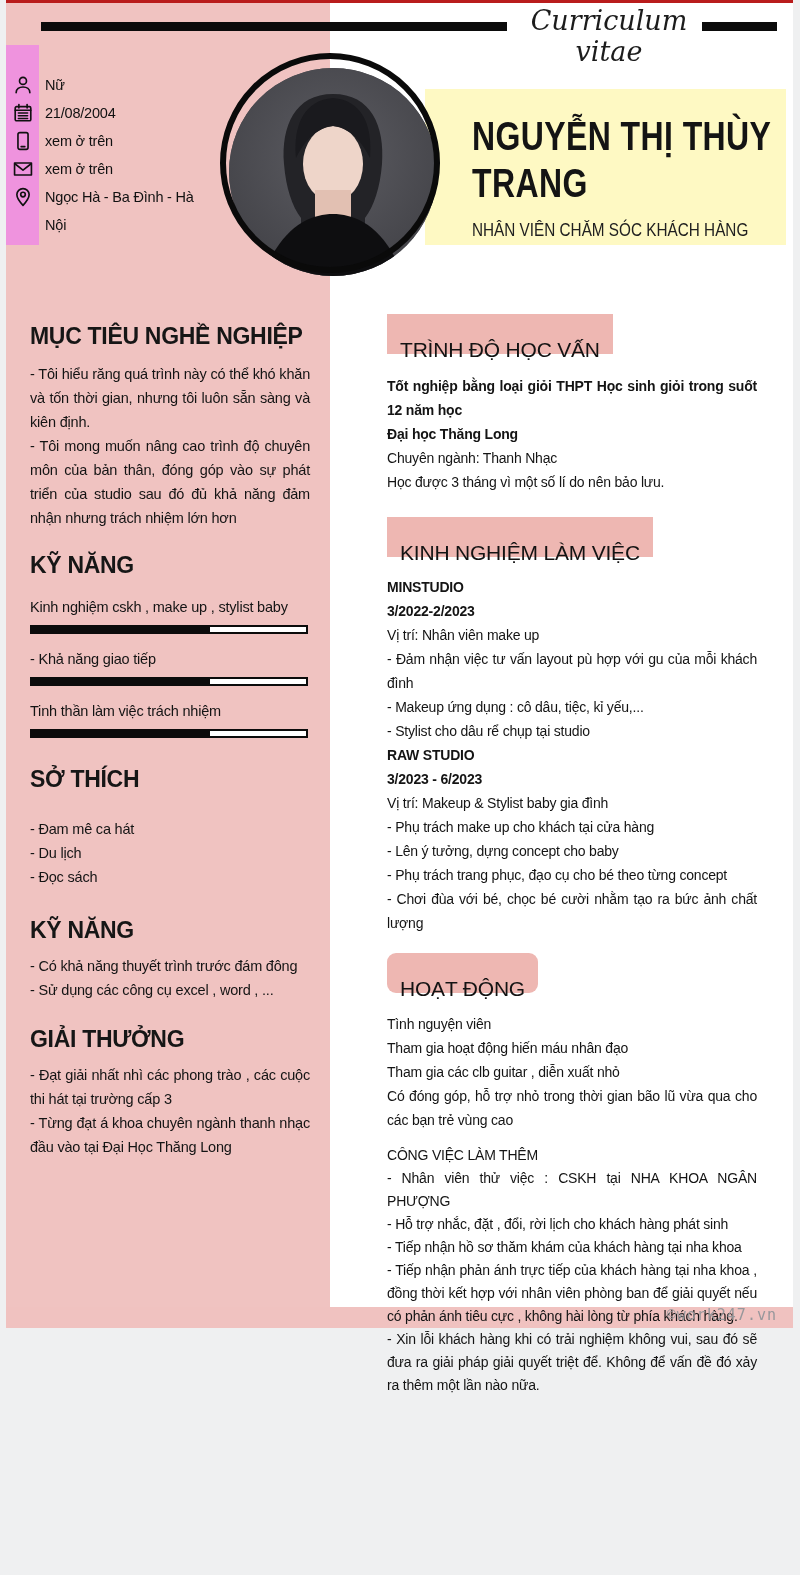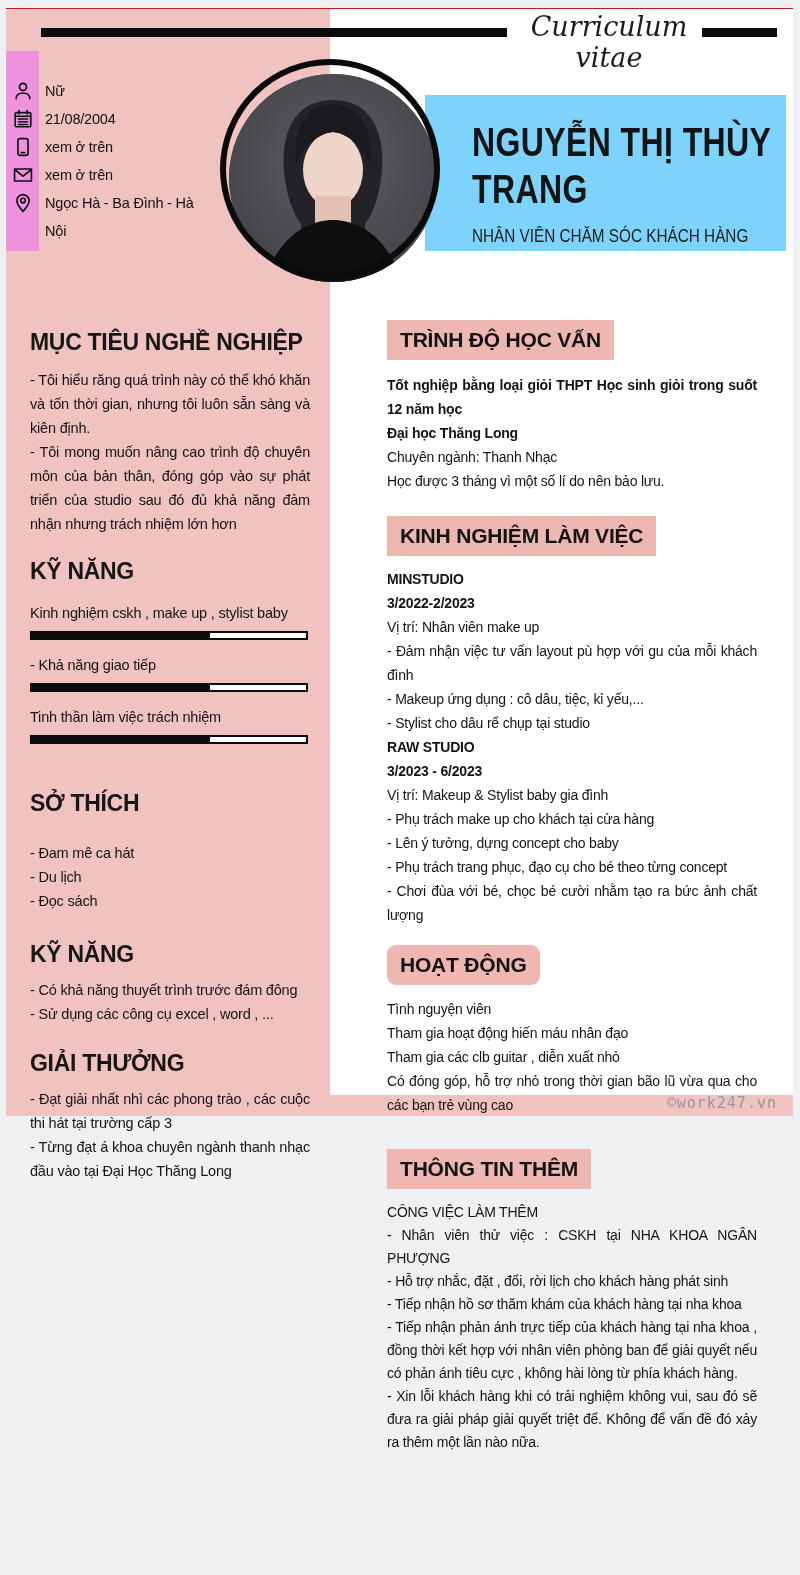--- a/index.html
+++ b/index.html
@@ -1,40 +1,40 @@
 <!DOCTYPE html>
 <html><head>
 <meta charset="utf-8">
 <style>
   * { margin:0; padding:0; box-sizing:border-box; }
   body { font-family:"Liberation Sans","DejaVu Sans",sans-serif; }
   .stage { position:relative; width:800px; height:1575px; background:#eff0f1; overflow:hidden; }
-  .page { position:absolute; left:6px; top:8px; width:787px; height:1108px; background:#ffffff;
-          border-top:1px solid #b91c1c; }
+  .page { position:absolute; left:6px; top:0; width:787px; height:1328px; background:#ffffff;
+          border-top:3px solid #b91c1c; }
   .left-panel { position:absolute; left:0; top:0; width:324px; height:100%; background:#f0c3c1; }
   .bottom-strip { position:absolute; left:0; bottom:0; width:100%; height:21px; background:#f0c2c0; }
 
   
   .bar { position:absolute; height:9px; background:#0b0b0b; }
   .bar-left  { left:35px; top:19px; width:466px; }
   .bar-right { left:696px; top:19px; width:75px; }
   .script-title { position:absolute; left:500px; top:2px; width:206px; text-align:center;
                   font-family:"DejaVu Serif","Liberation Serif",serif; font-style:italic;
                   font-size:27px; color:#1c1c1c; }
 
   
   .contact-strip { position:absolute; left:0; top:42px; width:33px; height:200px; background:#ef93de; }
   .contact { position:absolute; left:0; top:68px; width:230px; }
   .contact-row { display:flex; align-items:flex-start; min-height:28px; }
   .cicon { width:33px; height:28px; display:flex; align-items:center; justify-content:center; flex:0 0 33px; }
   .cicon svg { display:block; }
   .clabel { margin-left:6px; font-size:14.5px; line-height:28px; color:#111; letter-spacing:-0.2px; width:168px; }
 
   
-  .banner { position:absolute; left:419px; top:86px; width:361px; height:156px; background:#7dd3fc; z-index:2; }
+  .banner { position:absolute; left:419px; top:86px; width:361px; height:156px; background:#fef9c3; z-index:2; }
   .banner-inner { position:absolute; left:47px; top:24px; }
   .name { font-size:40px; line-height:47px; font-weight:700; color:#141414; white-space:nowrap;
           transform:scaleX(0.8); transform-origin:left center; letter-spacing:0.5px; }
   .job-title { margin-top:13px; font-size:18px; font-weight:400; color:#202020; white-space:nowrap;
                transform:scaleX(0.85); transform-origin:left center; }
   .photo { position:absolute; left:223px; top:65px; width:208px; height:208px; border-radius:50%;
            overflow:hidden; z-index:3; background:#4b4b50; }
   .ring { position:absolute; left:214px; top:50px; width:220px; height:220px; border-radius:50%;
           border:6px solid #0a0a0a; z-index:4; }
 
@@ -43,30 +43,30 @@
   .left-col h2 { font-size:23px; font-weight:700; letter-spacing:-0.3px; color:#161616; }
   .left-col .body { font-size:14.5px; line-height:24px; letter-spacing:-0.2px; }
   .just { text-align:justify; }
   .obj { margin-top:12px; }
   .h-skills { margin-top:22px; }
   .skills { margin-top:18px; }
   .skill { margin-bottom:15px; }
   .skill-label { font-size:14.5px; line-height:20px; letter-spacing:-0.2px; }
   .skill-bar { margin-top:8px; width:278px; height:9px; border:2px solid #0b0b0b; background:#ffffff; }
   .skill-fill { height:100%; background:#0b0b0b; }
-  .h-hob { margin-top:46px; }
+  .h-hob { margin-top:28px; }
   .hobbies { margin-top:24px; }
   .h-sk2 { margin-top:28px; }
   .sk2 { margin-top:10px; }
   .h-aw { margin-top:24px; }
   .awards { margin-top:10px; }
 
   .right-col { position:absolute; left:381px; top:311px; width:370px; color:#141414; }
-  .hbox { display:inline-block; background:#eeb7b2; height:40px; line-height:40px; padding:0 13px;
-          font-size:21px; font-weight:700; letter-spacing:-0.2px; color:#131313; }
+  .hbox { display:inline-block; background:#eeb7b2; height:40px; line-height:40px; padding:16px 13px;
+          font-size:21px; font-weight:400; letter-spacing:-0.2px; color:#131313; }
   .right-col .body { font-size:14px; line-height:24px; letter-spacing:-0.2px; }
   .b { font-weight:700; }
   .edu { margin-top:13px; }
   .hbox-exp { margin-top:23px; }
   .exp { margin-top:11px; }
   .hbox-act { margin-top:18px;border-radius:9px; }
   .act { margin-top:12px; }
   .hbox-add { margin-top:32px; }
   .add { margin-top:12px; }
   .add p { line-height:23px; }
@@ -243,21 +243,20 @@
       </div>
 
       <div class="hbox hbox-act">HOẠT ĐỘNG</div>
       <div class="body act just">
         <p>Tình nguyện viên</p>
         <p>Tham gia hoạt động hiến máu nhân đạo</p>
         <p>Tham gia các clb guitar , diễn xuất nhỏ</p>
         <p>Có đóng góp, hỗ trợ nhỏ trong thời gian bão lũ vừa qua cho các bạn trẻ vùng cao</p>
       </div>
 
-      <div class="hbox hbox-add">THÔNG TIN THÊM</div>
       <div class="body add just">
         <p>CÔNG VIỆC LÀM THÊM</p>
         <p>- Nhân viên thử việc : CSKH tại NHA KHOA NGÂN PHƯỢNG</p>
         <p>- Hỗ trợ nhắc, đặt , đổi, rời lịch cho khách hàng phát sinh</p>
         <p>- Tiếp nhận hồ sơ thăm khám của khách hàng tại nha khoa</p>
         <p>- Tiếp nhận phản ánh trực tiếp của khách hàng tại nha khoa , đồng thời kết hợp với nhân viên phòng ban để giải quyết nếu có phản ánh tiêu cực , không hài lòng từ phía khách hàng.</p>
         <p>- Xin lỗi khách hàng khi có trải nghiệm không vui, sau đó sẽ đưa ra giải pháp giải quyết triệt để. Không để vấn đề đó xảy ra thêm một lần nào nữa.</p>
       </div>
     </div>
 

